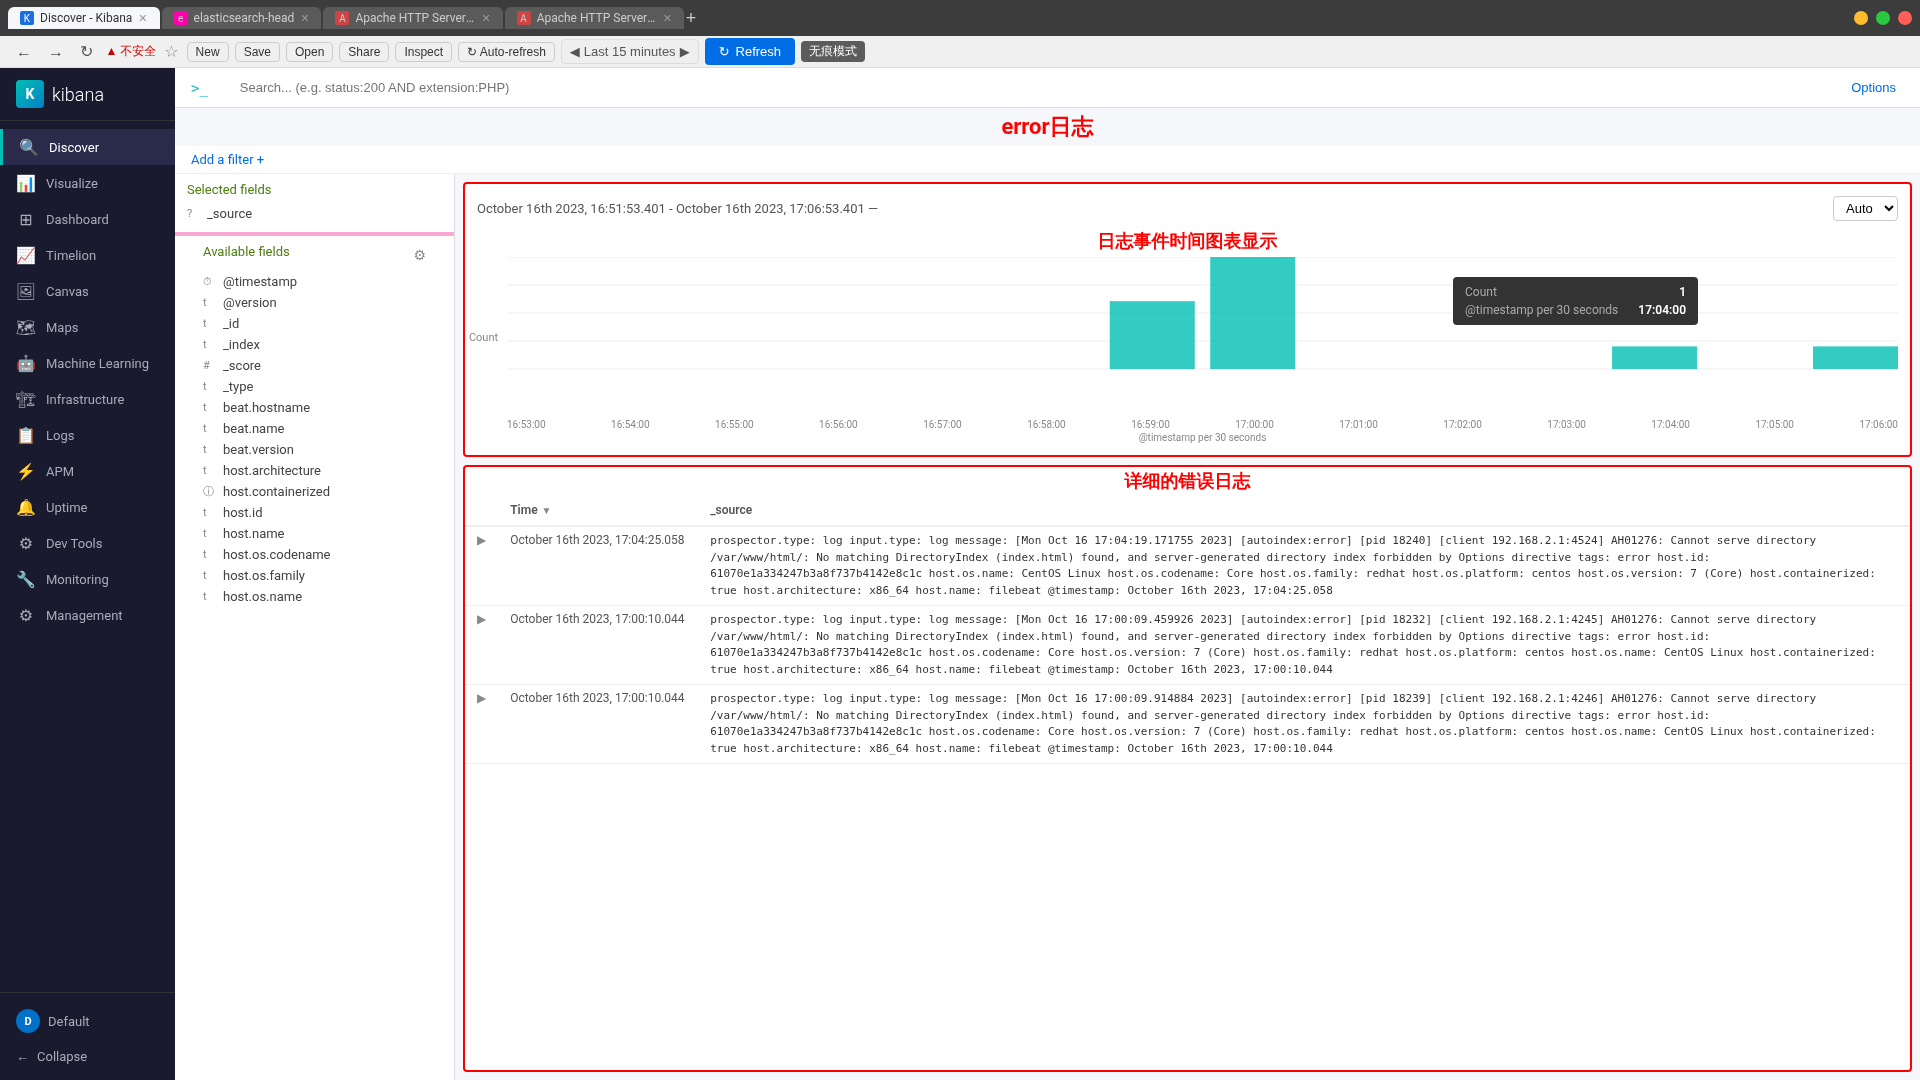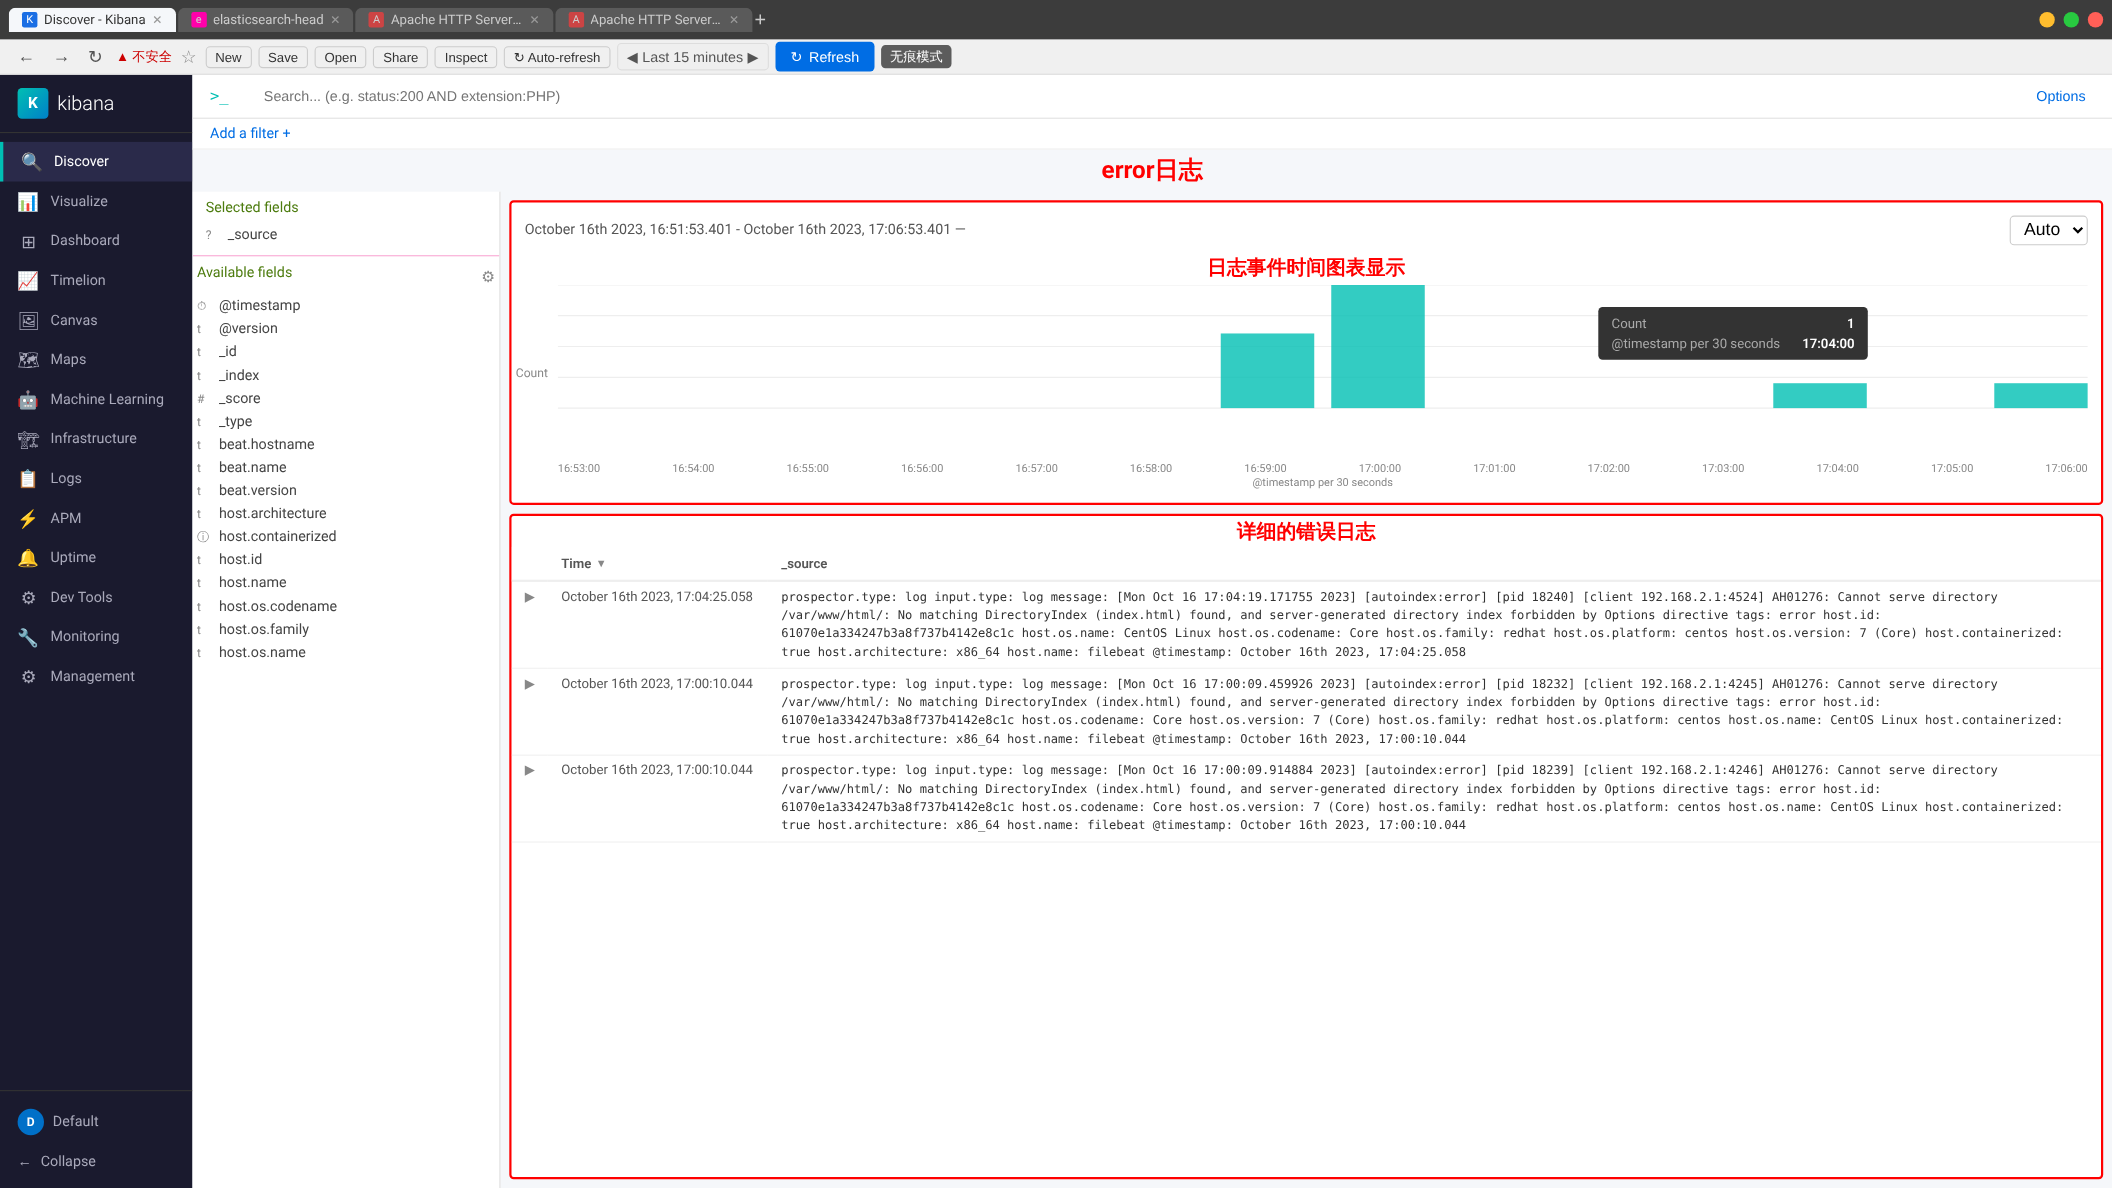--- a/index.html
+++ b/index.html
@@ -69,33 +69,33 @@
     
     .left-panel { width: 280px; background: white; border-right: 1px solid #ddd; display: flex; flex-direction: column; overflow: hidden; flex-shrink: 0; }
     .index-selector { padding: 8px 12px; border-bottom: 1px solid #eee; position: relative; }
     .index-select { width: 100%; padding: 6px 24px 6px 8px; border: 1px solid #c00; border-radius: 4px; font-size: 13px; color: #333; appearance: none; background: white; cursor: pointer; }
     .index-select-arrow { position: absolute; right: 20px; top: 50%; transform: translateY(-50%); color: #666; pointer-events: none; }
     .toggle-sidebar { position: absolute; right: -10px; top: 50%; transform: translateY(-50%); background: white; border: 1px solid #ddd; border-radius: 50%; width: 20px; height: 20px; display: flex; align-items: center; justify-content: center; cursor: pointer; z-index: 10; font-size: 11px; }
     .panel-section { padding: 8px 12px; }
     .section-title { font-size: 13px; font-weight: 400; color: #4d7c0f; margin-bottom: 6px; }
     .field-item { display: flex; align-items: center; gap: 6px; padding: 3px 0; font-size: 13px; color: #444; cursor: pointer; }
     .field-type-icon { font-size: 11px; color: #888; width: 14px; }
-    .available-section { border-top: 1px solid #f9a8d4; padding: 8px 4px; flex: 1; overflow-y: auto; }
+    .available-section { border-top: 4px solid #f9a8d4; padding: 8px 28px; flex: 1; overflow-y: auto; }
     .available-title-row { display: flex; align-items: center; justify-content: space-between; margin-bottom: 6px; }
     .gear-icon { color: #888; cursor: pointer; font-size: 14px; }
 
     
     .right-panel { flex: 1; display: flex; flex-direction: column; overflow: hidden; }
 
     
     .chart-section { background: white; border: 2px solid red; border-radius: 4px; margin: 8px; padding: 12px; flex-shrink: 0; position: relative; }
     .chart-header { display: flex; align-items: center; justify-content: space-between; margin-bottom: 8px; }
     .chart-time-range { font-size: 13px; color: #555; }
     .chart-interval { display: flex; align-items: center; gap: 4px; }
-    .interval-select { border: 1px solid #ccc; border-radius: 4px; padding: 3px 8px; font-size: 16px; background: white; cursor: pointer; }
+    .interval-select { border: 1px solid #ccc; border-radius: 4px; padding: 3px 8px; font-size: 13px; background: white; cursor: pointer; }
     .chart-container { height: 160px; position: relative; }
 
     
     .table-section { background: white; border: 2px solid red; border-radius: 4px; margin: 0 8px 8px; flex: 1; overflow: hidden; display: flex; flex-direction: column; }
     .data-table { width: 100%; border-collapse: collapse; font-size: 12px; }
     .data-table th { text-align: left; padding: 8px 12px; border-bottom: 2px solid #eee; color: #555; font-weight: 600; background: white; }
     .data-table td { padding: 6px 12px; border-bottom: 1px solid #f0f0f0; vertical-align: top; }
     .expand-btn { background: none; border: none; cursor: pointer; color: #888; font-size: 12px; }
     .time-cell { color: #555; white-space: nowrap; font-size: 12px; min-width: 200px; }
     .source-cell { font-family: monospace; font-size: 11px; color: #333; line-height: 1.5; }
@@ -245,26 +245,26 @@
 
   <div class="main-content">
 
 
     <div class="search-bar">
       <span class="search-prompt">&gt;_</span>
       <input class="search-input" type="text" placeholder="Search... (e.g. status:200 AND extension:PHP)" style="">
       <button class="options-btn">Options</button>
     </div>
 
+    <div style="margin:4px 16px;text-align:center;">
+      <span style="color:red;font-size:22px;font-weight:bold;">error日志</span>
+    </div>
+
     <div style="padding: 2px 16px; background:white; border-bottom:1px solid #eee;">
       <span class="add-filter">Add a filter +</span>
-    </div>
-
-    <div style="margin:4px 16px;text-align:center;">
-      <span style="color:red;font-size:22px;font-weight:bold;">error日志</span>
     </div>
 
     <div class="content-layout">
 
       <div class="left-panel" style="position:relative;">
 
         <div class="panel-section">
           <div class="section-title">Selected fields</div>
           <div class="field-item">
             <span class="field-type-icon">?</span>

